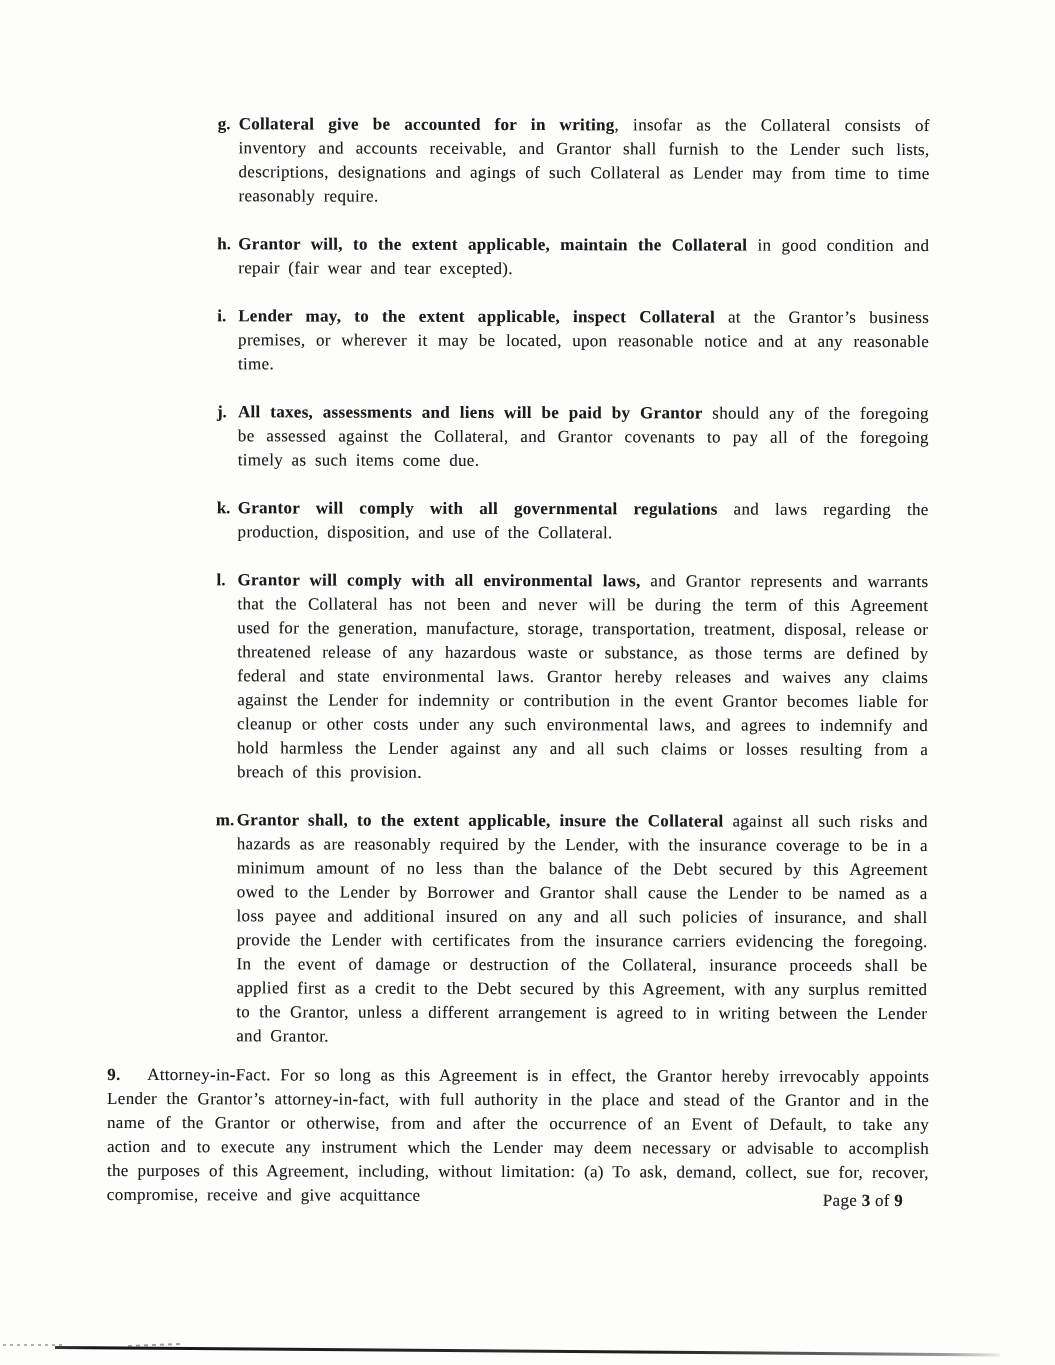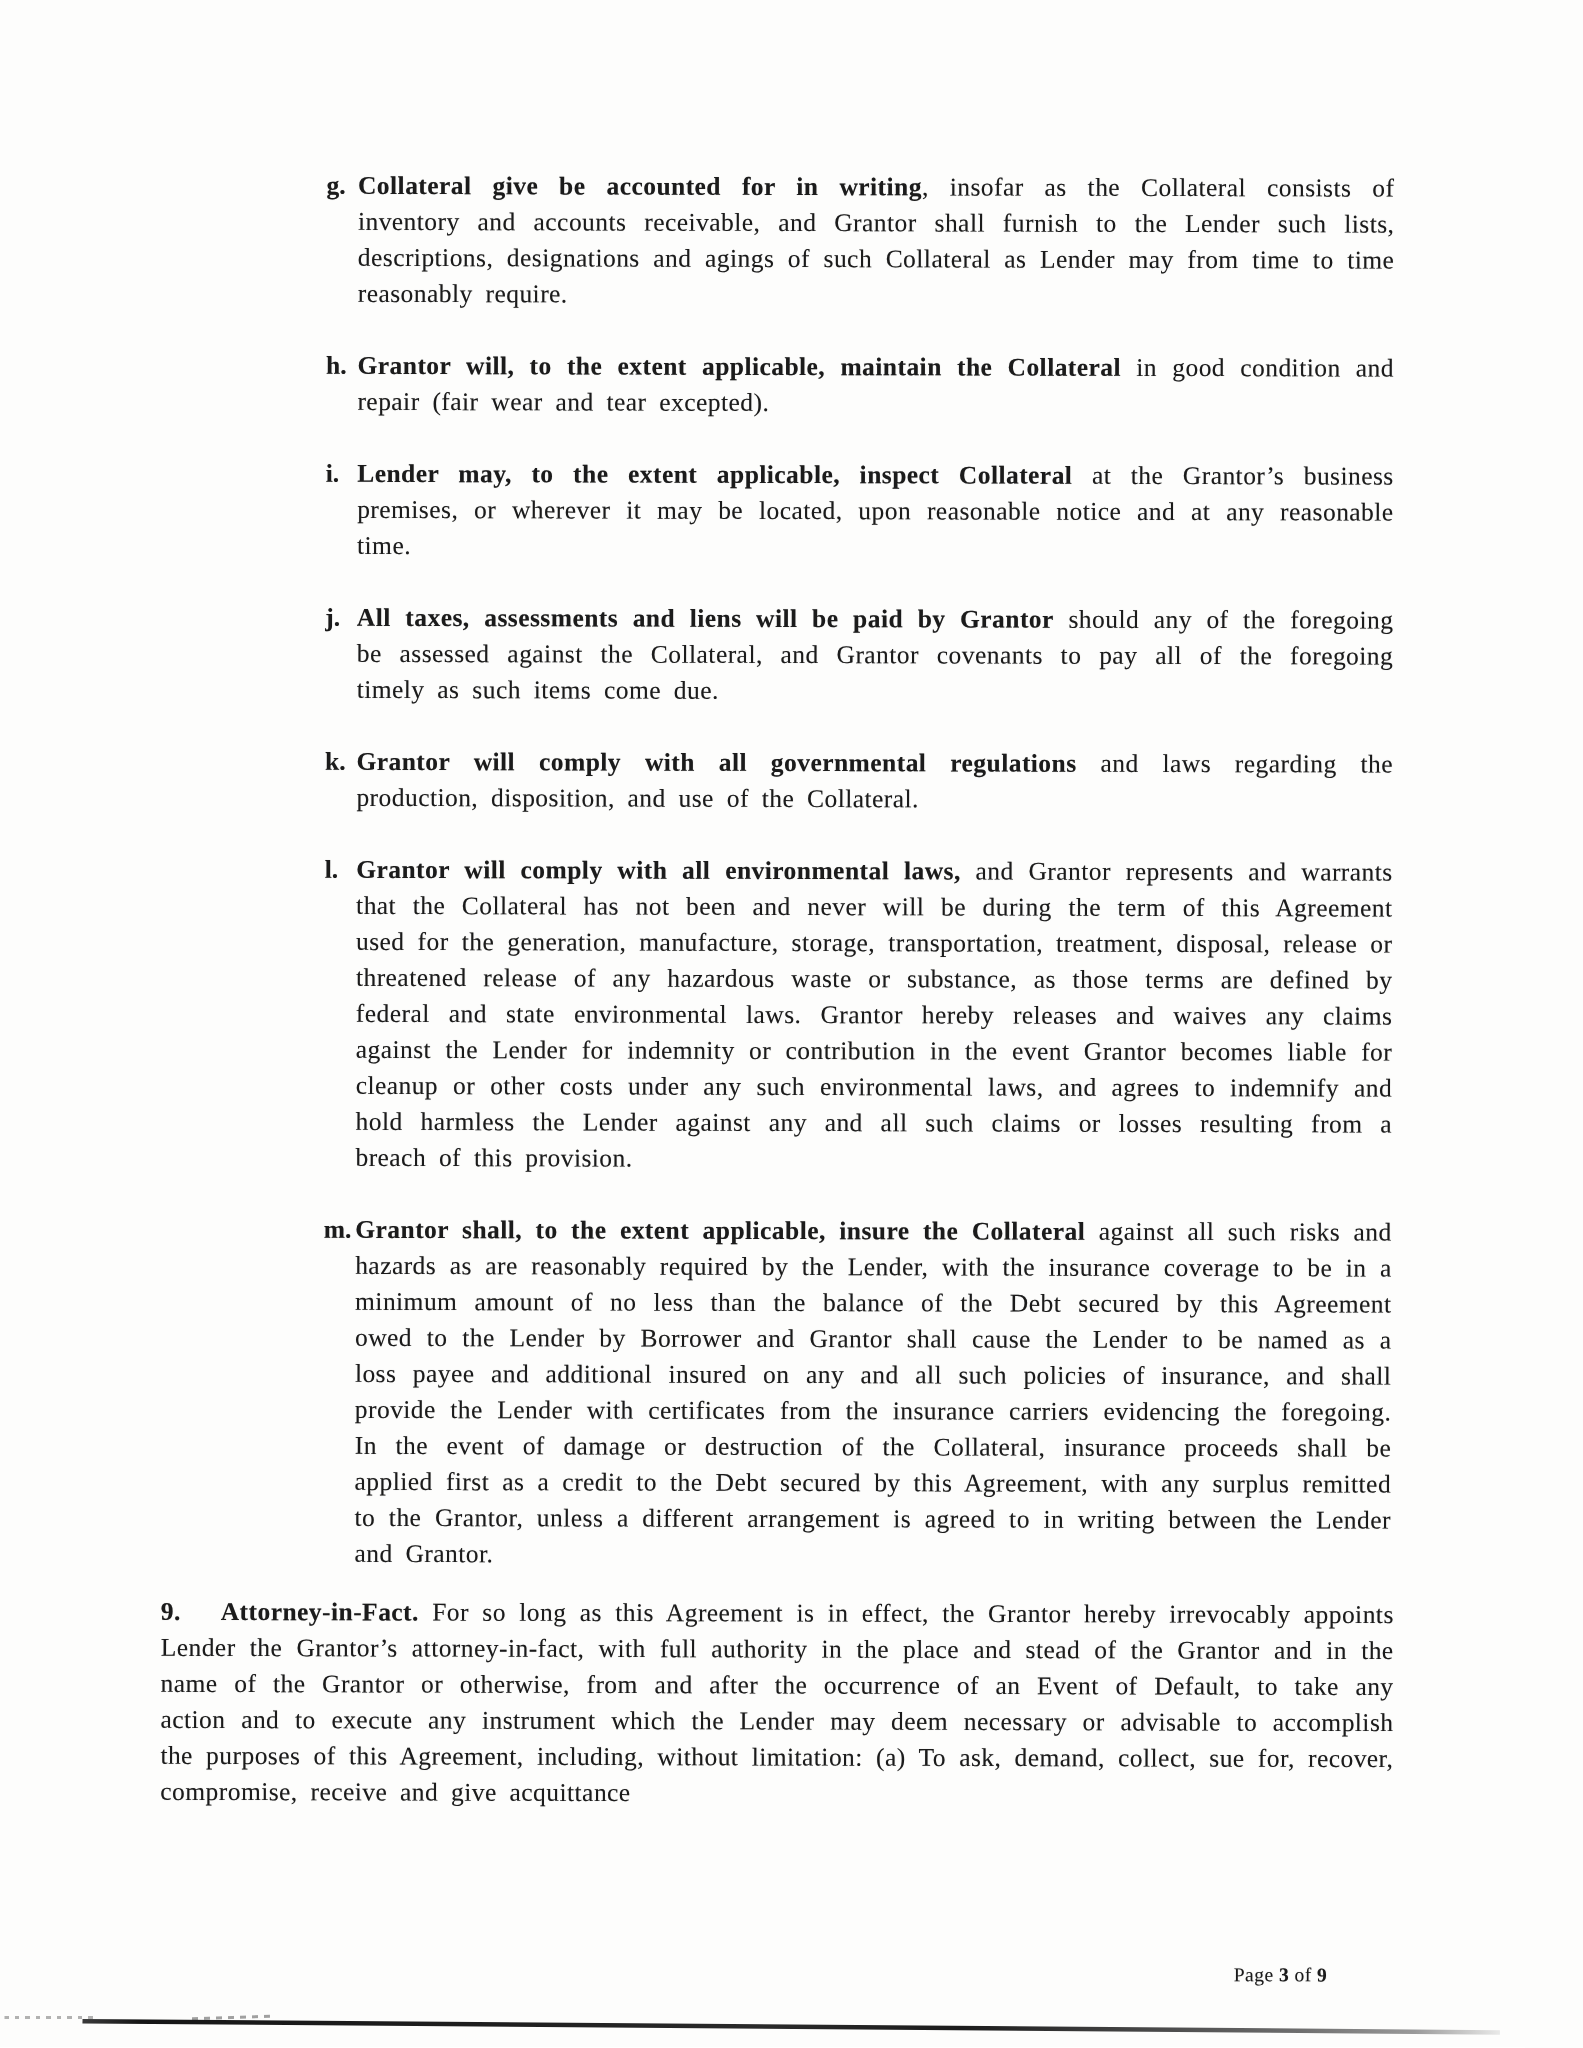--- a/index.html
+++ b/index.html
@@ -65,27 +65,27 @@
     letter-spacing: 0.3px;
     word-spacing: 4px;
     text-shadow: 0 0 0.5px rgba(0,0,0,0.35);
   }
   .section-num {
     display: inline-block;
     width: 40px;
     font-weight: bold;
   }
   .section-title {
-    font-weight: bold;
+    font-weight: normal;
   }
   .page-footer {
     position: absolute;
-    top: 1304px;
+    top: 1188px;
     left: 826px;
-    font-size: 13px;
+    font-size: 17px;
     line-height: 24px;
     letter-spacing: 0.3px;
     text-shadow: 0 0 0.5px rgba(0,0,0,0.35);
     white-space: nowrap;
   }
   .page-footer .bold {
     font-weight: bold;
   }
   
   .scan-line {

